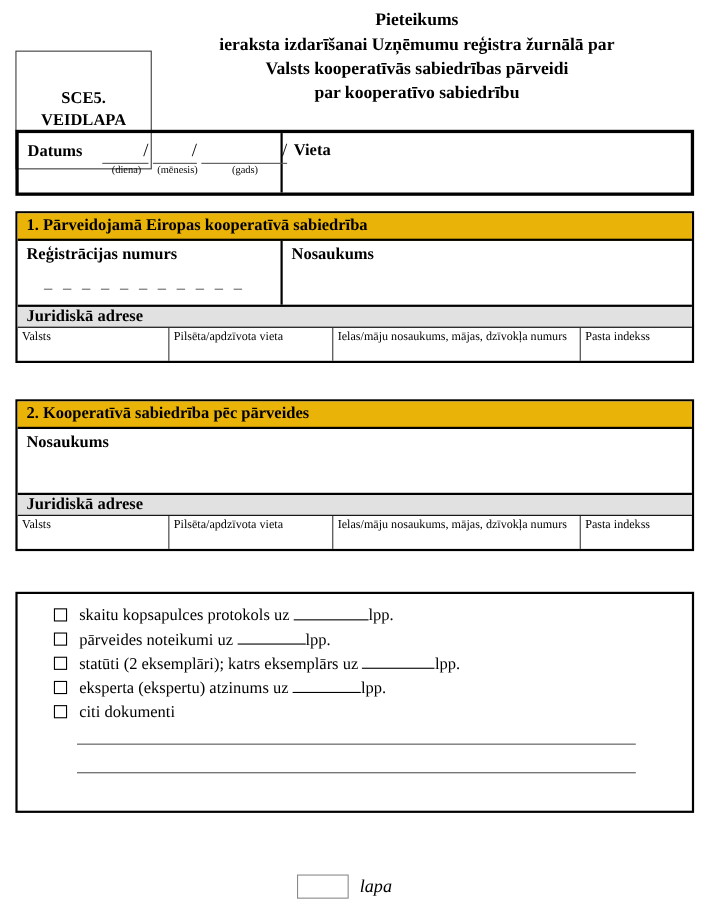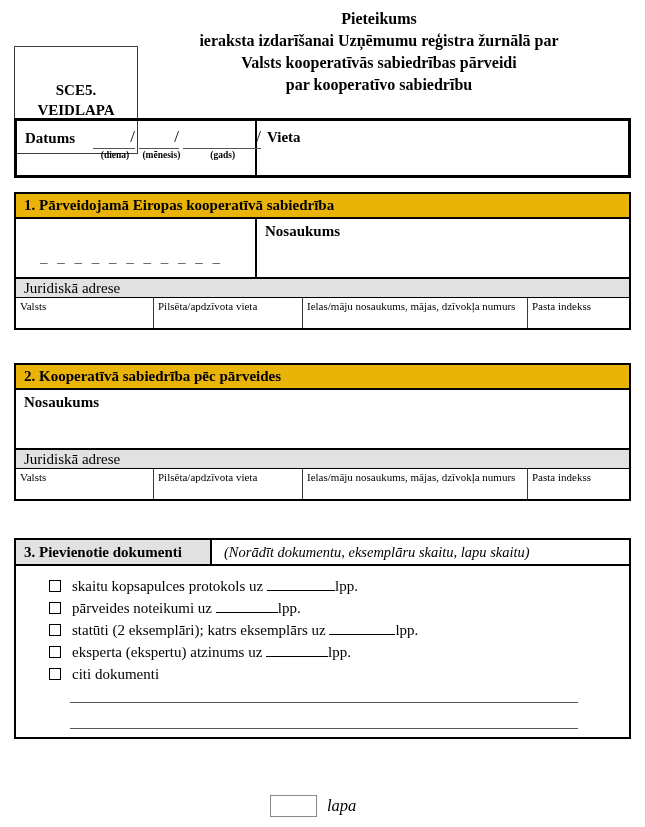--- a/index.html
+++ b/index.html
@@ -45,38 +45,38 @@
   }
   .bold-label { font-weight: bold; font-size: 15px; }
   .date-group { position: absolute; left: 76px; top: 6px; display: flex; align-items: flex-end; }
   .date-seg {
     display: inline-block; border-bottom: 1px solid #555;
     text-align: right; font-size: 17px; line-height: 20px; height: 22px;
   }
   .seg-d { width: 42px; }
   .seg-m { width: 40px; margin-left: 4px; }
   .seg-y { width: 78px; margin-left: 4px; }
-  .date-captions { position: absolute; left: 76px; top: 29px; font-size: 9.5px; white-space: nowrap; font-weight: bold; }
+  .date-captions { position: absolute; left: 76px; top: 29px; font-size: 9.5px; white-space: nowrap; }
   .cap-d { display: inline-block; width: 44px; text-align: center; }
   .cap-m { display: inline-block; width: 44px; text-align: center; }
   .cap-y { display: inline-block; width: 74px; text-align: center; }
   .vieta-cell { flex: 1; padding: 7px 0 0 10px; }
 
   
   .section {
     position: absolute; left: 14px; width: 617px;
     border: 2.5px solid #000; background: #fff;
   }
   .sec-header {
     background: #eab308; font-weight: bold; font-size: 15px;
     line-height: 23px; height: 25px; padding-left: 8px;
     border-bottom: 2px solid #000;
   }
   .jur-header {
-    background: #e1e1e1; font-weight: normal; font-size: 15px;
+    background: #e1e1e1; font-weight: bold; font-size: 15px;
     line-height: 19px; height: 21px; padding-left: 8px;
     border-top: 2px solid #000; border-bottom: 1px solid #000;
   }
   .addr-row { display: flex; height: 30px; }
   .addr-cell {
     border-right: 1px solid #3a3a3a; padding: 2px 4px;
     font-size: 11px; line-height: 13px;
   }
   .addr-cell:last-child { border-right: none; }
   .ac-1 { width: 138px; } .ac-2 { width: 149px; } .ac-3 { width: 225px; } .ac-4 { flex: 1; }
@@ -164,20 +164,21 @@
     </div>
     <div class="vieta-cell">
       <span class="bold-label">Vieta</span>
     </div>
   </div>
 
   <div class="section sec-1">
     <div class="sec-header">1. Pārveidojamā Eiropas kooperatīvā sabiedrība</div>
     <div class="s1-row">
       <div class="reg-cell">
+        <span class="bold-label">Reģistrācijas numurs</span>
         <span class="reg-dashes">– – – – – – – – – – –</span>
       </div>
       <div class="name-cell">
         <span class="bold-label">Nosaukums</span>
       </div>
     </div>
     <div class="jur-header">Juridiskā adrese</div>
     <div class="addr-row">
       <div class="addr-cell ac-1">
         <span>Valsts</span>
@@ -210,24 +211,20 @@
       <div class="addr-cell ac-3">
         <span>Ielas/māju nosaukums, mājas, dzīvokļa numurs</span>
       </div>
       <div class="addr-cell ac-4">
         <span>Pasta indekss</span>
       </div>
     </div>
   </div>
 
   <div class="section sec-3">
-    <div class="s3-header">
-      <div class="s3-title">3. Pievienotie dokumenti</div>
-      <div class="s3-hint">(Norādīt dokumentu, eksemplāru skaitu, lapu skaitu)</div>
-    </div>
     <div class="s3-body">
 
       <div class="doc-item">
         <span class="checkbox"></span><span>skaitu kopsapulces protokols uz</span> <span class="blank b-68"></span><span>lpp.</span>
       </div>
 
       <div class="doc-item">
         <span class="checkbox"></span><span>pārveides noteikumi uz</span> <span class="blank b-62"></span><span>lpp.</span>
       </div>
 

